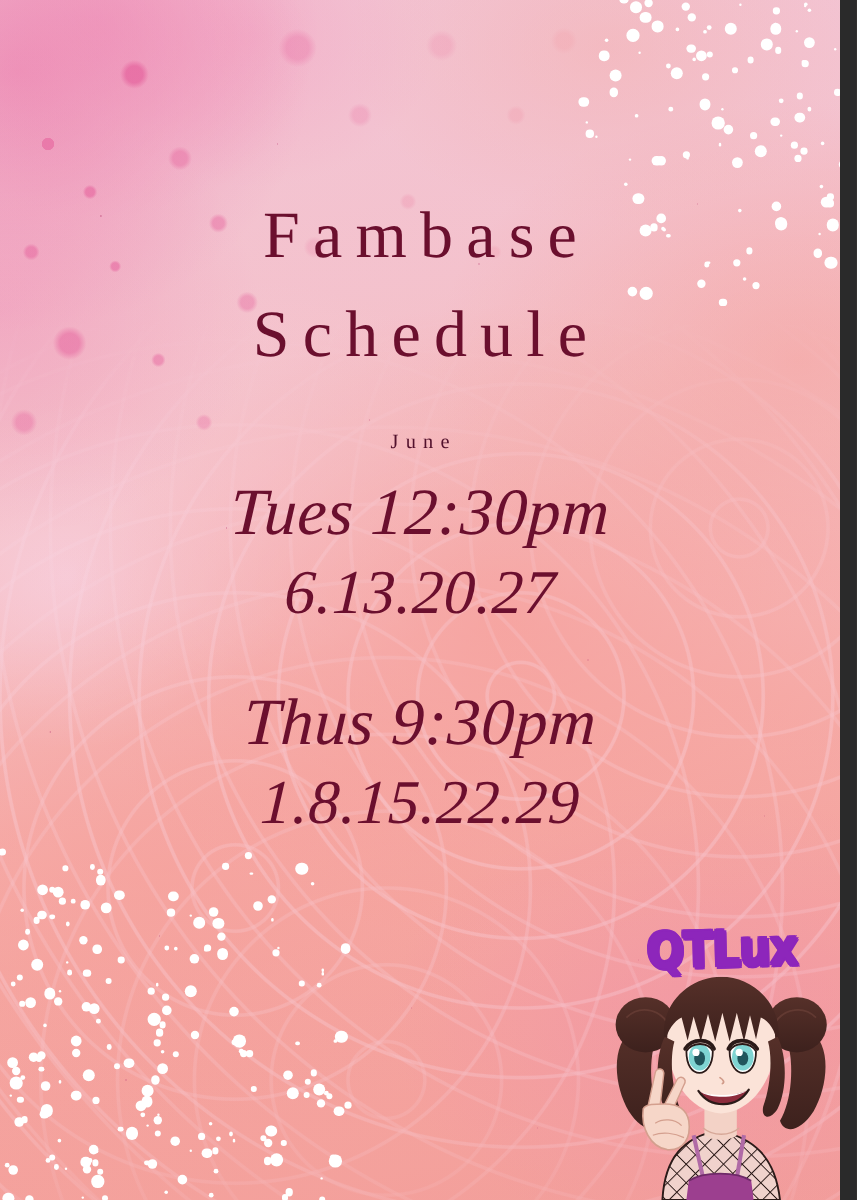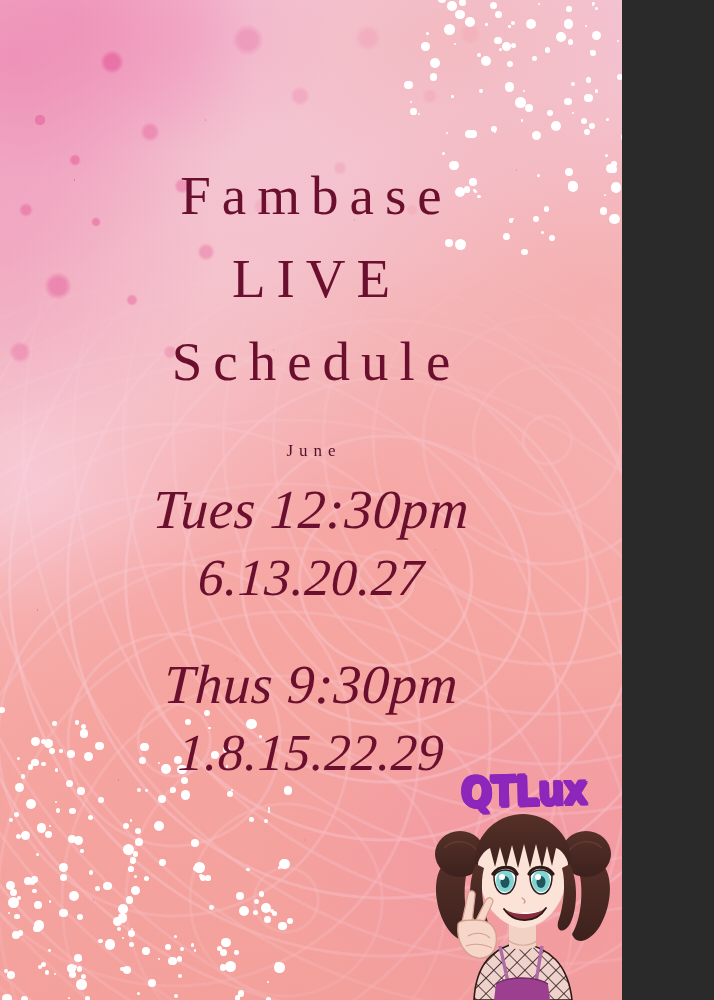--- a/index.html
+++ b/index.html
@@ -3,27 +3,26 @@
 <meta charset="utf-8">
 <title>Fambase LIVE Schedule</title>
 <style>
   html, body {
     margin: 0;
     padding: 0;
     background: #2a2a2a;
   }
   #poster {
     position: relative;
-    width: 590px;
+    width: 700px;
     height: 1000px;
     overflow: hidden;
     font-family: "Liberation Serif", serif;
     background: #f7d9cf;
     isolation: isolate;
-    padding-left: 32px;
   }
 
   
   .bg-layer { position: absolute; inset: 0; pointer-events: none; }
 
   
   .bg-base {
     background:
       linear-gradient(170deg,
         #f6e3e6 0%,
@@ -493,21 +492,20 @@
       <span style="left:79.6px;top:129.7px;width:9.4px;height:9.4px;"></span>
       <span style="left:272.9px;top:275.2px;width:2.3px;height:2.3px;"></span>
       <span style="left:140.5px;top:121.6px;width:6.1px;height:6.1px;"></span>
       <span style="left:22.6px;top:50.8px;width:3.0px;height:3.0px;"></span>
     </div>
 
   <div class="content">
 
     <div class="title-line" id="title-fambase">Fambase</div>
 
-    <div class="title-line" id="title-live">LIVE</div>
 
     <div class="title-line" id="title-schedule">Schedule</div>
 
     <div id="month-label">June</div>
 
     <div class="sched-block" id="sched-block-1">
       <div class="sched-line">Tues 12:30pm</div>
       <div class="sched-line days">6.13.20.27</div>
     </div>
 

